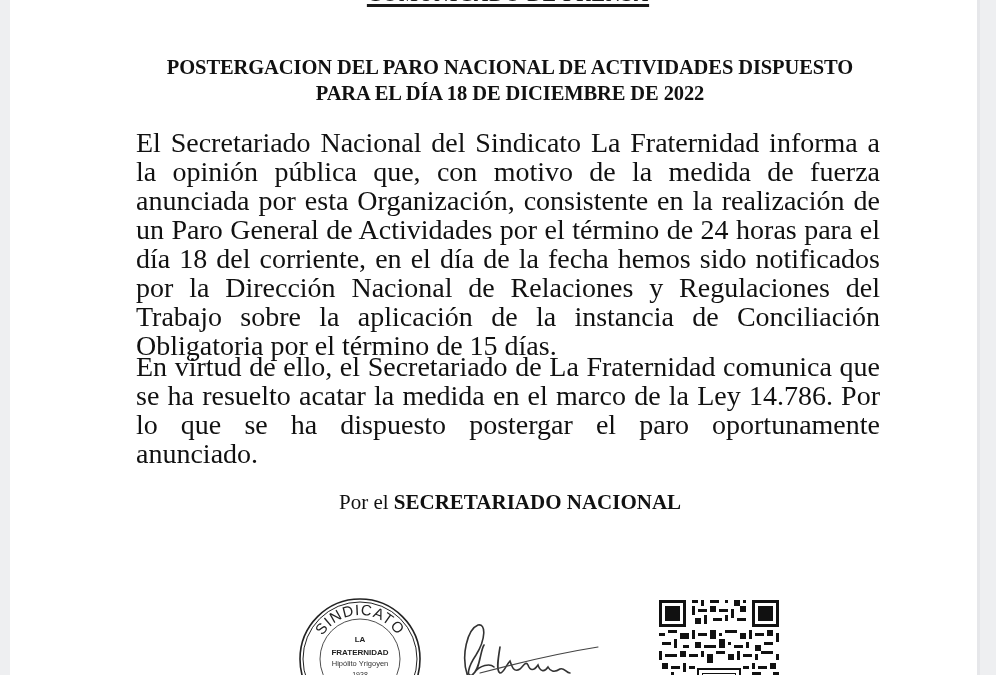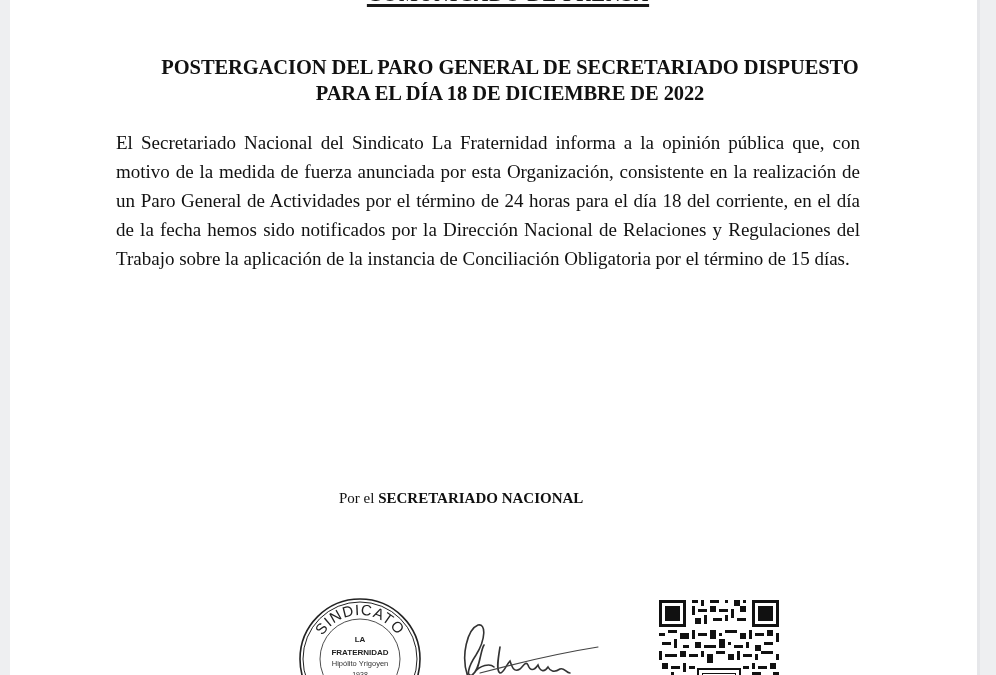--- a/index.html
+++ b/index.html
@@ -24,53 +24,54 @@
     letter-spacing: 1px; color: #1a1a1a;
     text-decoration: underline; text-decoration-thickness: 3px;
     text-underline-offset: 3px; white-space: nowrap;
   }
   .title {
     position: absolute; left: 120px; top: 54px; width: 760px;
     text-align: center; font-weight: bold; font-size: 20.5px;
     line-height: 26px; letter-spacing: -0.1px;
   }
   .para {
-    position: absolute; left: 106px; width: 744px;
-    font-size: 19px; line-height: 29px; text-align: justify;
+    position: absolute; left: 126px; width: 744px;
+    font-size: 28px; line-height: 29px; text-align: justify;
     text-align-last: left;
   }
   .p1 { top: 128px; }
   .p2 { top: 352px; }
   .sig-line {
     position: absolute; left: 329px; top: 490px; width: 340px;
-    font-size: 15px; white-space: nowrap;
+    font-size: 21px; white-space: nowrap;
   }
   .sig-line b { font-weight: bold; }
   .org {
     position: absolute; left: 358px; top: 558px; width: 306px;
     text-align: center; font-weight: bold; font-size: 17px;
     text-decoration: underline; text-decoration-thickness: 2px;
     text-underline-offset: 3px; white-space: nowrap;
   }
   .stamp { position: absolute; left: 288px; top: 597px; width: 124px; height: 124px; }
   .signature { position: absolute; left: 440px; top: 615px; width: 150px; height: 70px; }
   .qr { position: absolute; left: 646px; top: 597px; width: 126px; height: 126px; }
 </style>
 </head>
 <body>
 
 <div class="page">
   <div class="top-heading">COMUNICADO DE PRENSA</div>
 
   <div class="title">
-    <div>POSTERGACION DEL PARO GENERAL DE SECRETARIADO DISPUESTO</div>
+    <div>POSTERGACION DEL PARO NACIONAL DE ACTIVIDADES DISPUESTO</div>
     <div>PARA EL DÍA 18 DE DICIEMBRE DE 2022</div>
   </div>
 
   <p class="para p1" style="margin:0">El Secretariado Nacional del Sindicato La Fraternidad informa a la opinión pública que, con motivo de la medida de fuerza anunciada por esta Organización, consistente en la realización de un Paro General de Actividades por el término de 24 horas para el día 18 del corriente, en el día de la fecha hemos sido notificados por la Dirección Nacional de Relaciones y Regulaciones del Trabajo sobre la aplicación de la instancia de Conciliación Obligatoria por el término de 15 días.</p>
+  <p class="para p2" style="margin:0">En virtud de ello, el Secretariado de La Fraternidad comunica que se ha resuelto acatar la medida en el marco de la Ley 14.786. Por lo que se ha dispuesto postergar el paro oportunamente anunciado.</p>
 
   <div class="sig-line">
     <span>Por el</span>
     <b>SECRETARIADO NACIONAL</b>
   </div>
 
 
   <svg class="stamp" viewBox="0 0 124 124">
     <defs>
       <path id="arcPath" d="M 18 62 A 44 44 0 0 1 106 62"></path>

